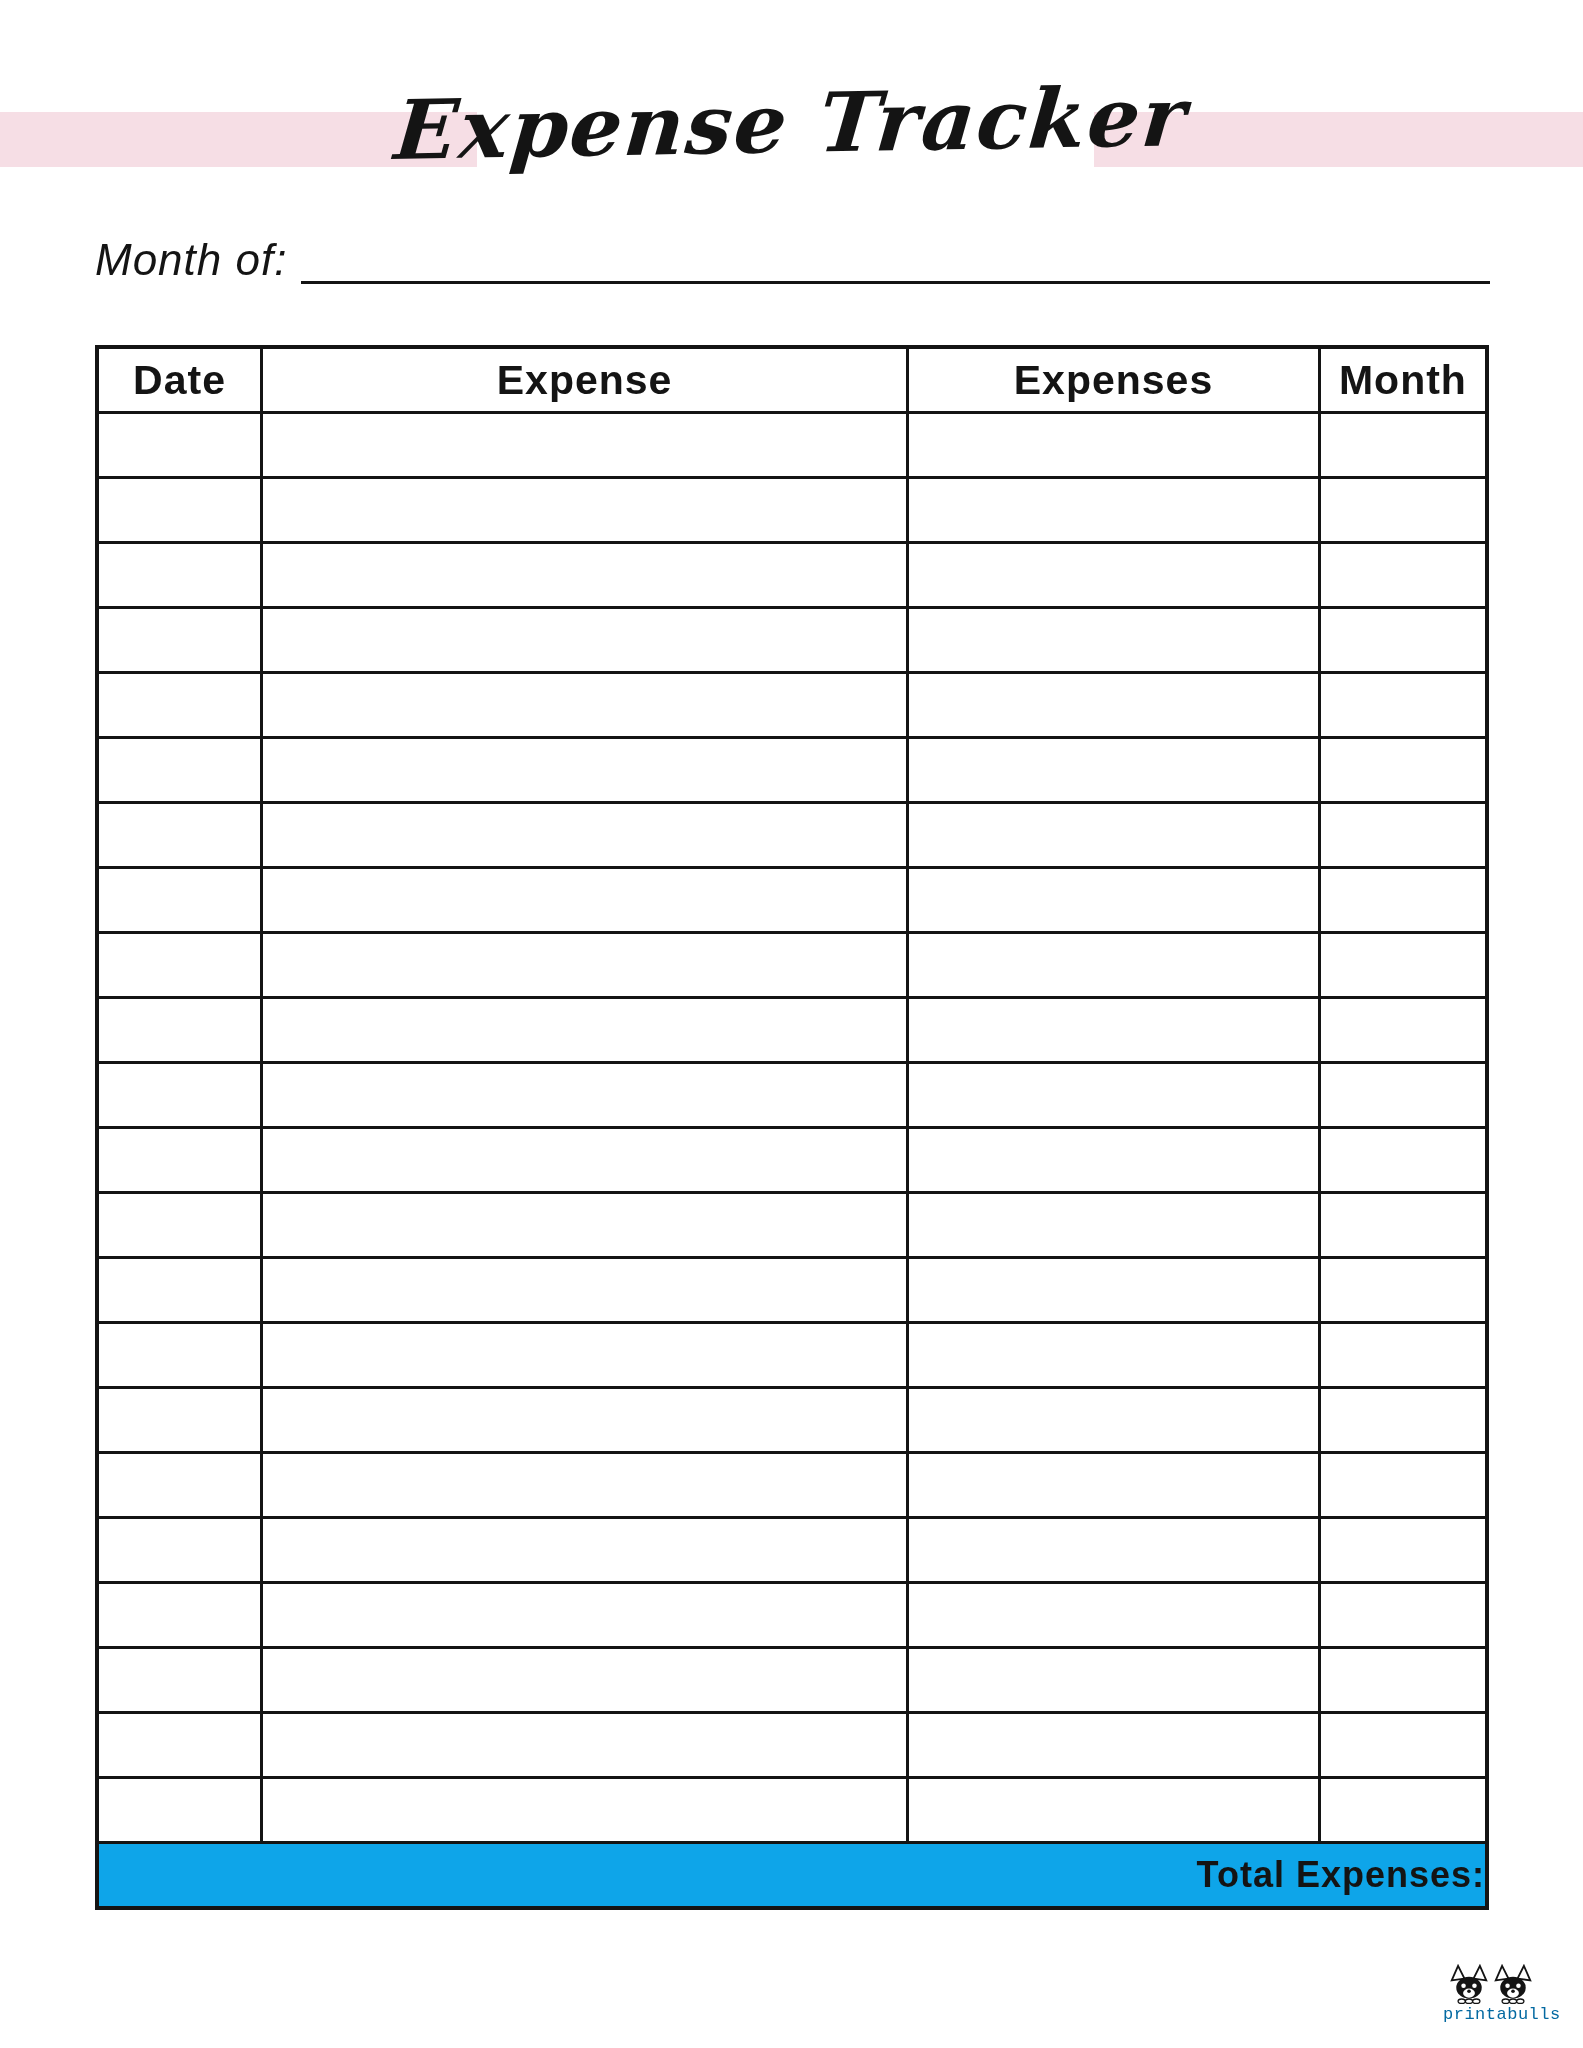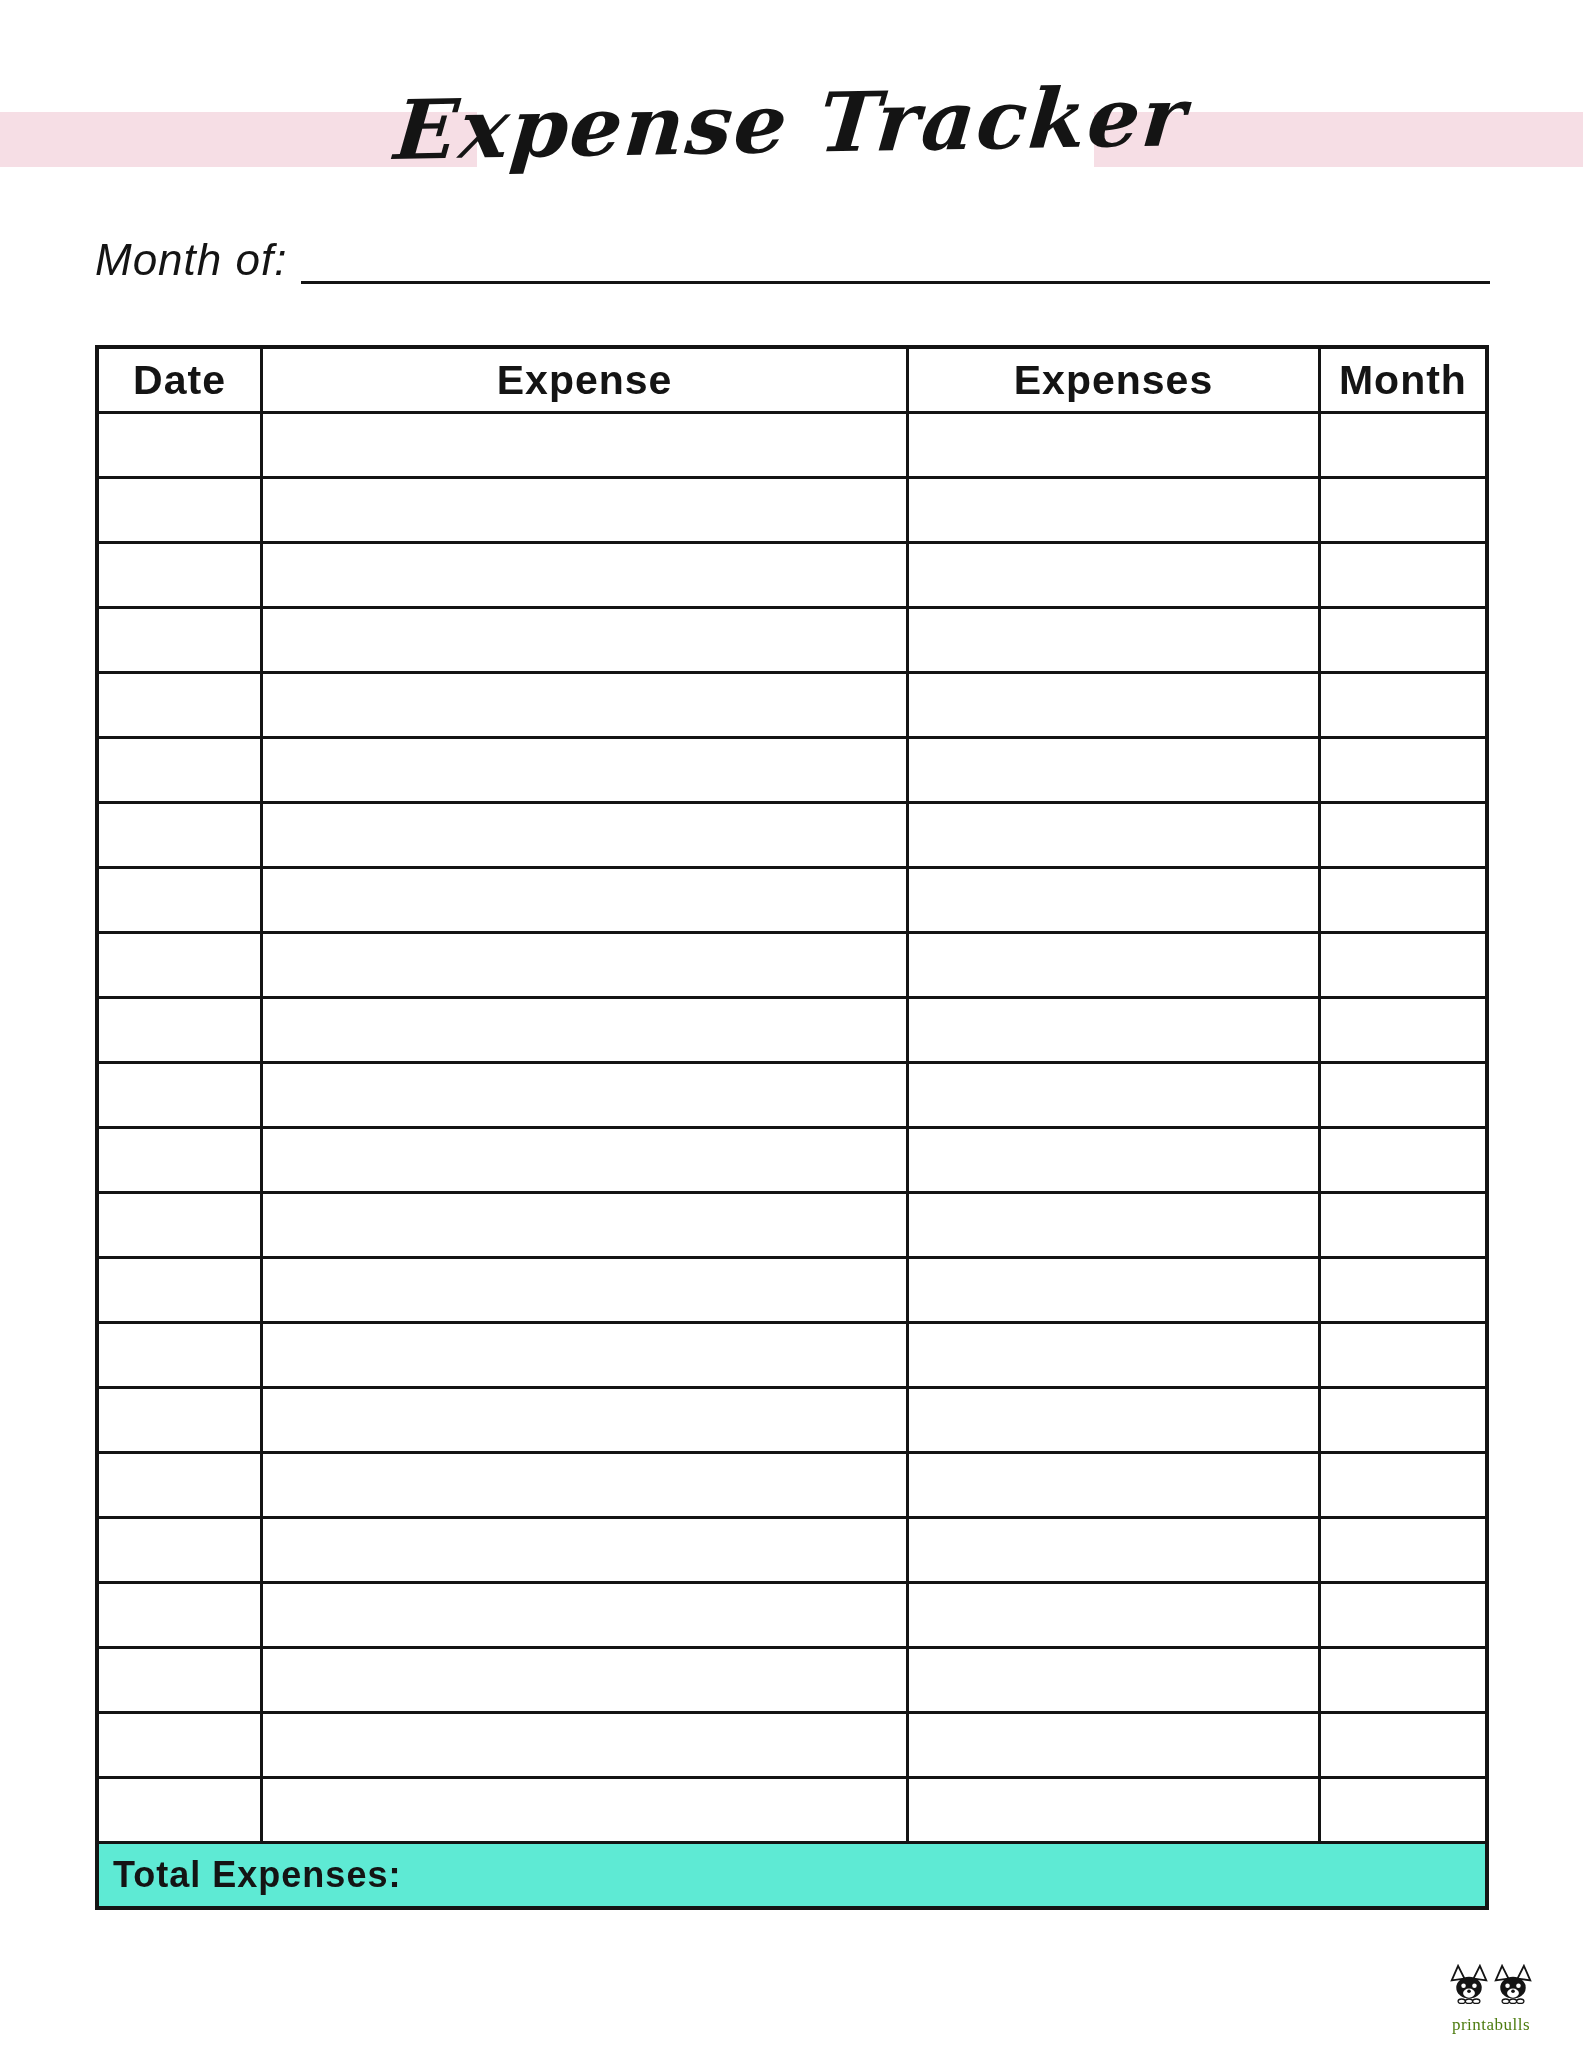--- a/index.html
+++ b/index.html
@@ -83,49 +83,49 @@
   }
   .expense-table th {
     font-size: 41px;
     font-weight: 600;
     letter-spacing: 1px;
     text-align: center;
     vertical-align: middle;
   }
   .expense-table td { background: #ffffff; }
   .total-row td {
-    background: #5eead4;
+    background: #0ea5e9;
     font-size: 36px;
     font-weight: 600;
     letter-spacing: 1px;
-    text-align: left;
+    text-align: right;
     vertical-align: middle;
     padding-left: 14px;
   }
 
   
   .logo {
     position: absolute;
     right: 44px;
     top: 1964px;
     width: 96px;
     text-align: center;
   }
   .logo-dogs {
     display: flex;
     justify-content: center;
     gap: 0px;
     height: 40px;
   }
   .logo-name {
-    font-family: Liberation Serif, serif;
+    font-family: Liberation Mono, monospace;
     font-size: 17px;
     letter-spacing: 0.5px;
-    color: #4d7c0f;
-    margin-top: 11px;
+    color: #0369a1;
+    margin-top: 1px;
   }
 </style>
 </head>
 <body>
 
 <div class="page">
 
   <div class="band band-left"></div>
   <div class="band band-right"></div>
   <div class="page-title">Expense Tracker</div>

